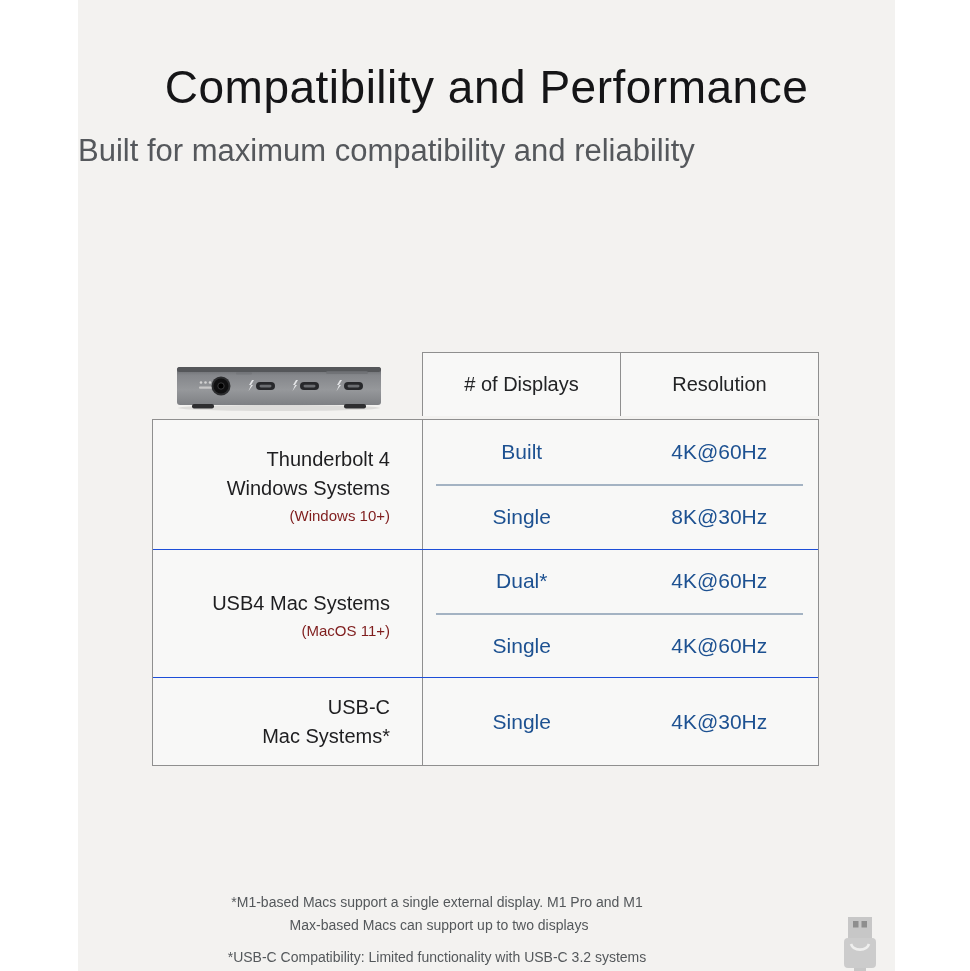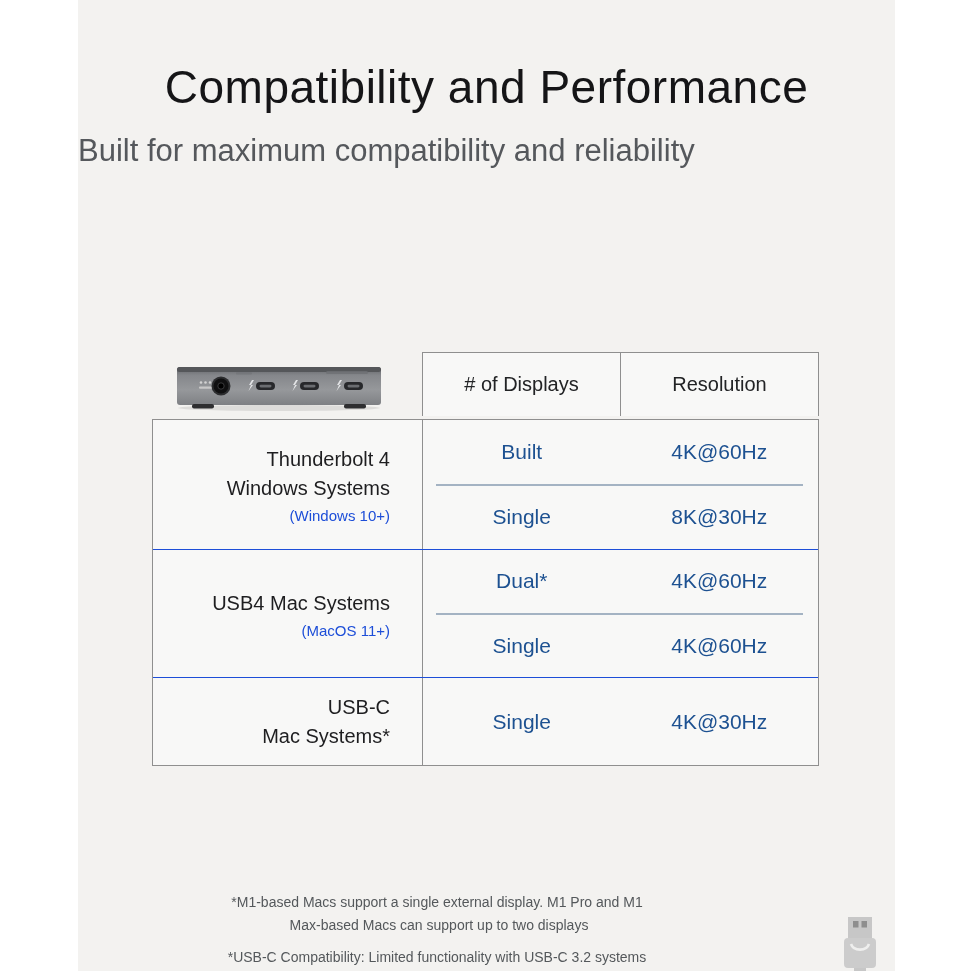--- a/index.html
+++ b/index.html
@@ -27,21 +27,21 @@
   
   .tbody { position:absolute; left:74px; top:419px; width:667px;
            border:1px solid #8f8f8f; background:#f8f8f7; }
   .trow { display:flex; border-bottom:1px solid #1d4ed8; }
   .trow:last-child { border-bottom:none; }
   .trow.r1 { height:130px; } .trow.r2 { height:128px; } .trow.r3 { height:87px; }
   .labelcell { width:270px; border-right:1px solid #8f8f8f; display:flex;
                flex-direction:column; justify-content:center; align-items:flex-end;
                padding-right:32px; text-align:right; }
   .labelcell .line { font-size:20px; line-height:29px; color:#1e1e20; font-weight:500; }
-  .labelcell .note { font-size:15px; color:#1d4ed8; margin-top:4px; }
+  .labelcell .note { font-size:15px; color:#7f1d1d; margin-top:4px; }
   .valuecell { flex:1; display:flex; flex-direction:column; }
   .subrow { flex:1; display:flex; align-items:center; }
   .subrow span { width:50%; text-align:center; font-size:21px; font-weight:500;
                  color:#1d5191; }
   .bluediv { height:2px; background:#a4b3c3; margin:0 15px 0 13px; }
 
   
   .footnotes { position:absolute; left:39px; top:891px; width:640px;
                font-size:14px; line-height:23px; color:#54585b;text-align:center; }
   .footnotes .fn2 { margin-top:9px; }

